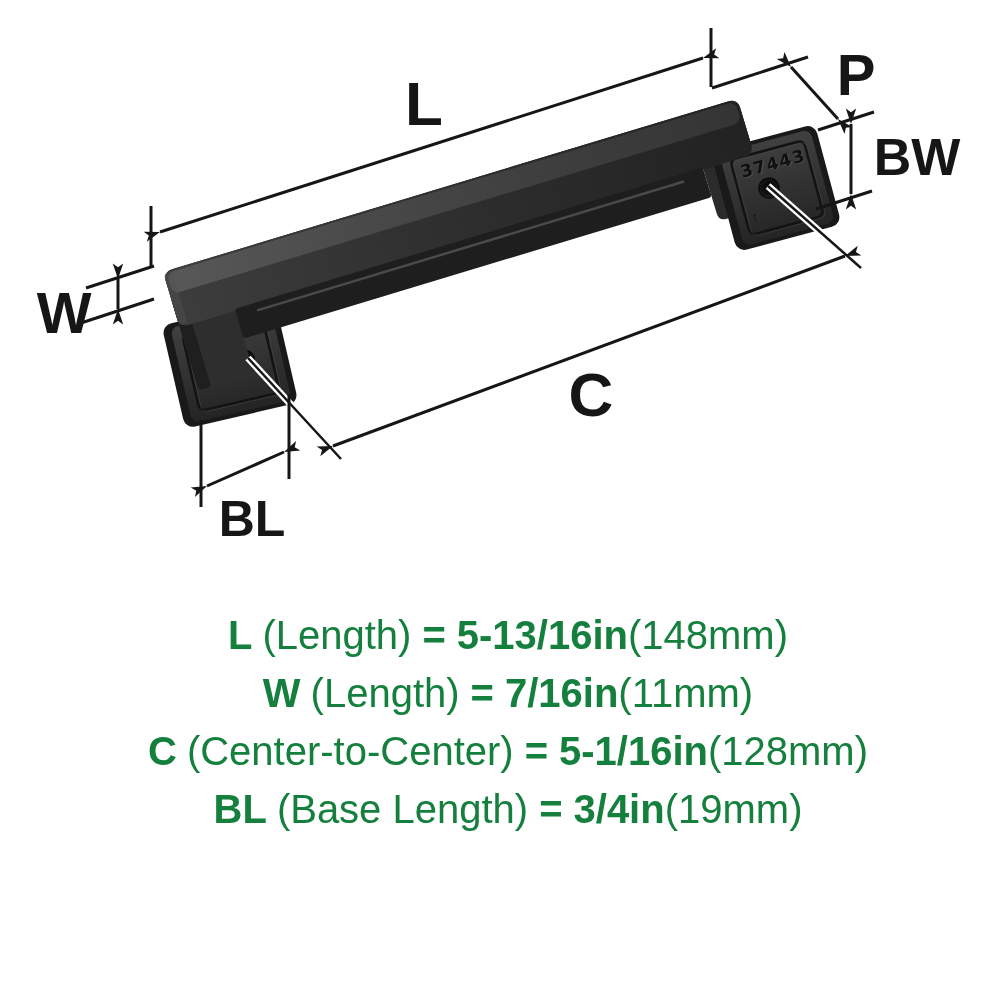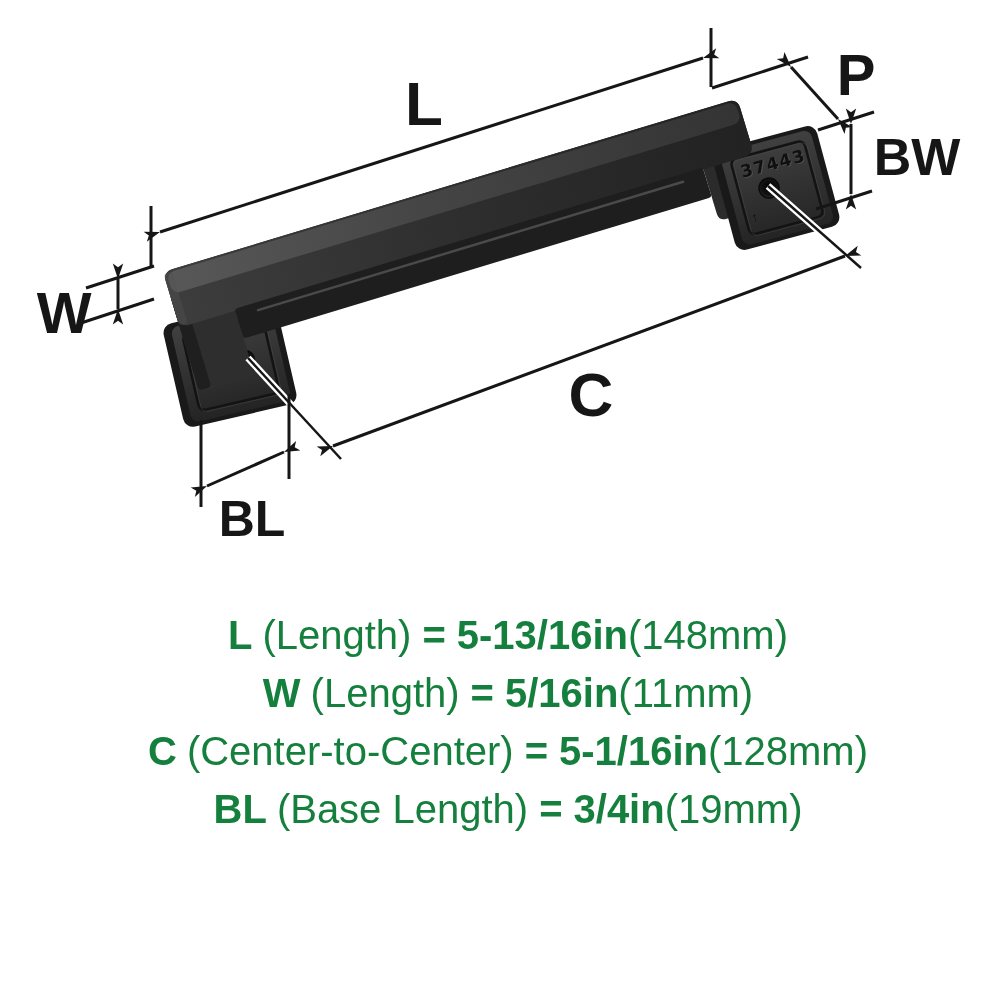--- a/index.html
+++ b/index.html
@@ -177,21 +177,21 @@
       <text class="dim-label" x="591" y="394" font-size="62" text-anchor="middle" dominant-baseline="central">C</text>
       <text class="dim-label" x="252" y="519" font-size="50" text-anchor="middle" dominant-baseline="central">BL</text>
     </g>
   </svg>
 
   <div class="legend">
     <div class="legend-line">
       <span class="sym">L</span><span class="name">(Length)</span><span class="eq">=</span><span class="val">5-13/16in</span><span class="met">(148mm)</span>
     </div>
     <div class="legend-line">
-      <span class="sym">W</span><span class="name">(Length)</span><span class="eq">=</span><span class="val">5/16in</span><span class="met">(11mm)</span>
+      <span class="sym">W</span><span class="name">(Length)</span><span class="eq">=</span><span class="val">7/16in</span><span class="met">(11mm)</span>
     </div>
     <div class="legend-line">
       <span class="sym">C</span><span class="name">(Center-to-Center)</span><span class="eq">=</span><span class="val">5-1/16in</span><span class="met">(128mm)</span>
     </div>
     <div class="legend-line">
       <span class="sym">BL</span><span class="name">(Base Length)</span><span class="eq">=</span><span class="val">3/4in</span><span class="met">(19mm)</span>
     </div>
   </div>
 
 </div>

